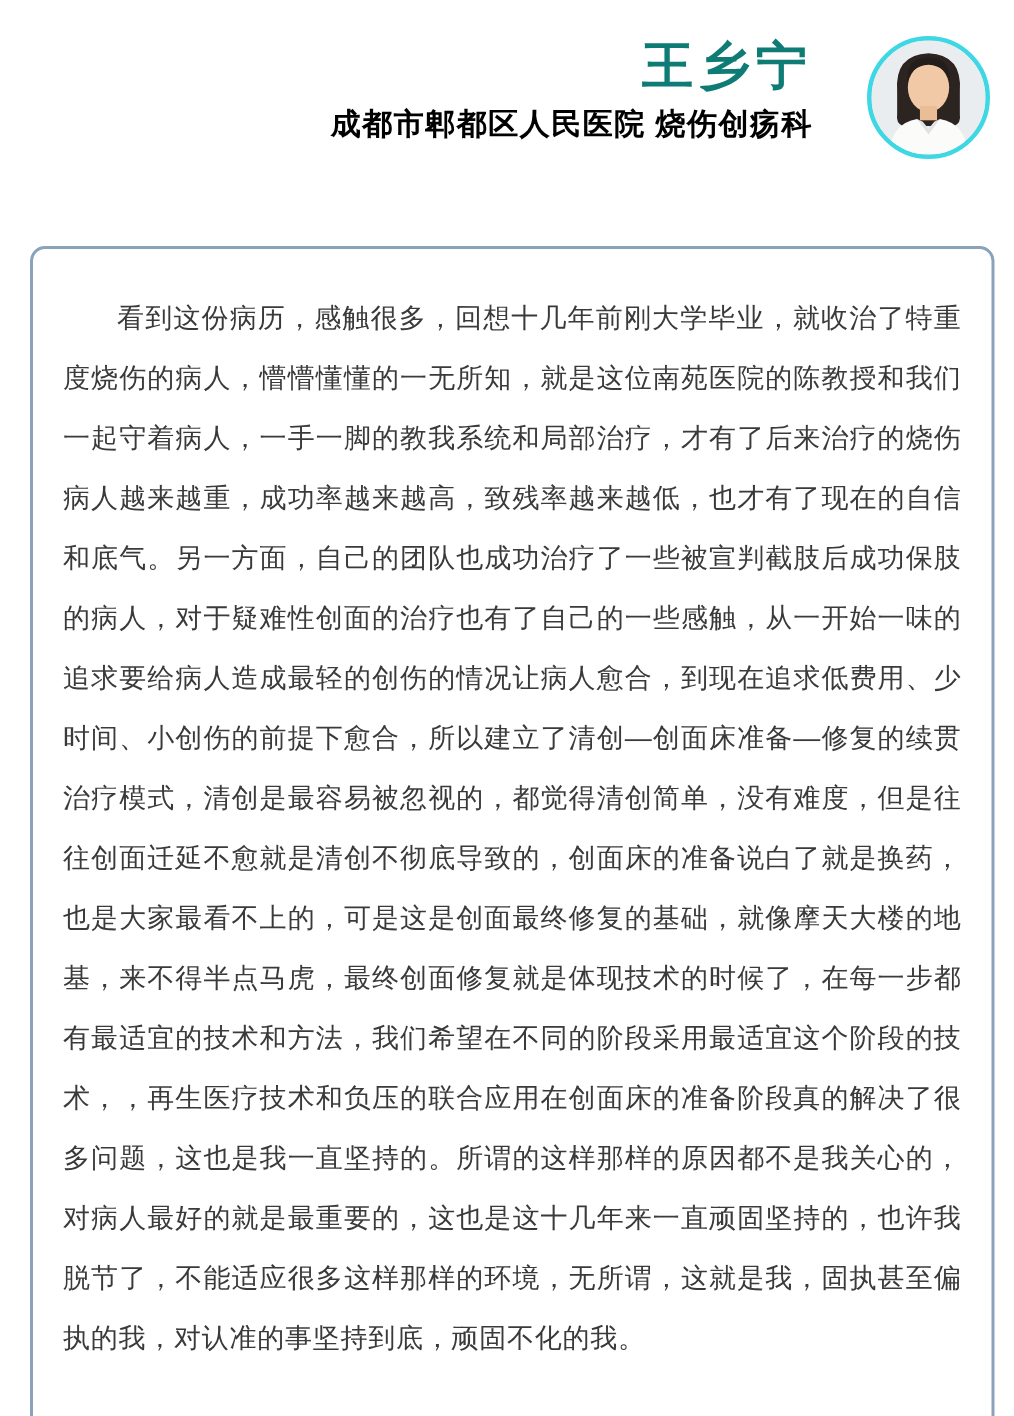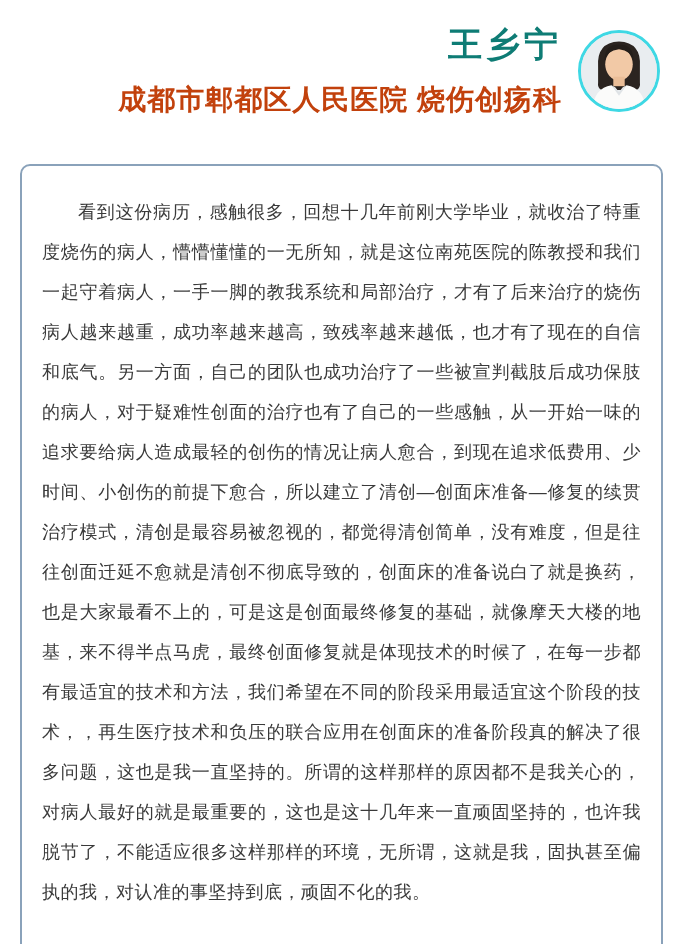--- a/index.html
+++ b/index.html
@@ -15,38 +15,38 @@
     background: #ffffff;
     overflow: hidden;
   }
 
   
   .header {
     position: absolute;
     top: 24px;
     right: 16px;
     display: flex;
-    align-items: center;
+    gap: 20px;
   }
   .author-block {
     text-align: right;
     margin-right: 16px;
   }
   .author-name {
     font-size: 34px;
     font-weight: bold;
     color: #0e7c75;
     letter-spacing: 4px;
     line-height: 1.2;
   }
   .author-subtitle {
-    margin-top: 16px;
-    font-size: 28px;
+    margin-top: 4px;
+    font-size: 20px;
     font-weight: bold;
-    color: #c2410c;
+    color: #000000;
     letter-spacing: 1px;
   }
   .avatar {
     width: 82px;
     height: 82px;
     border-radius: 50%;
     border: 3px solid #3ed8e4;
     box-sizing: border-box;
     overflow: hidden;
     background: #e9edf0;

